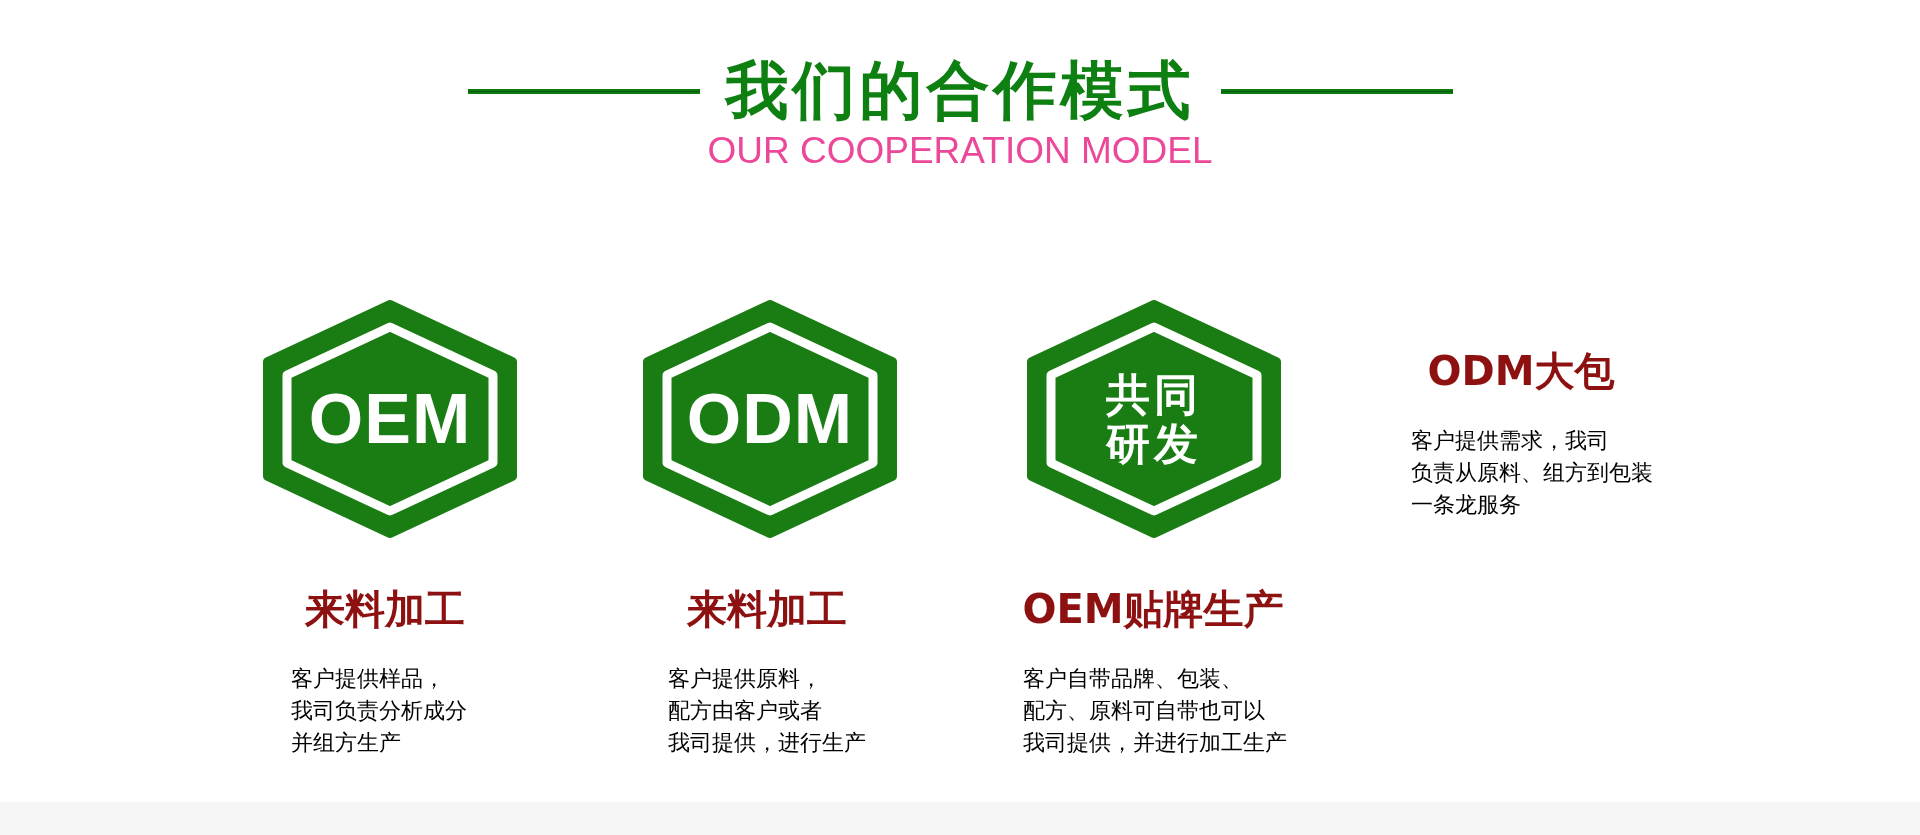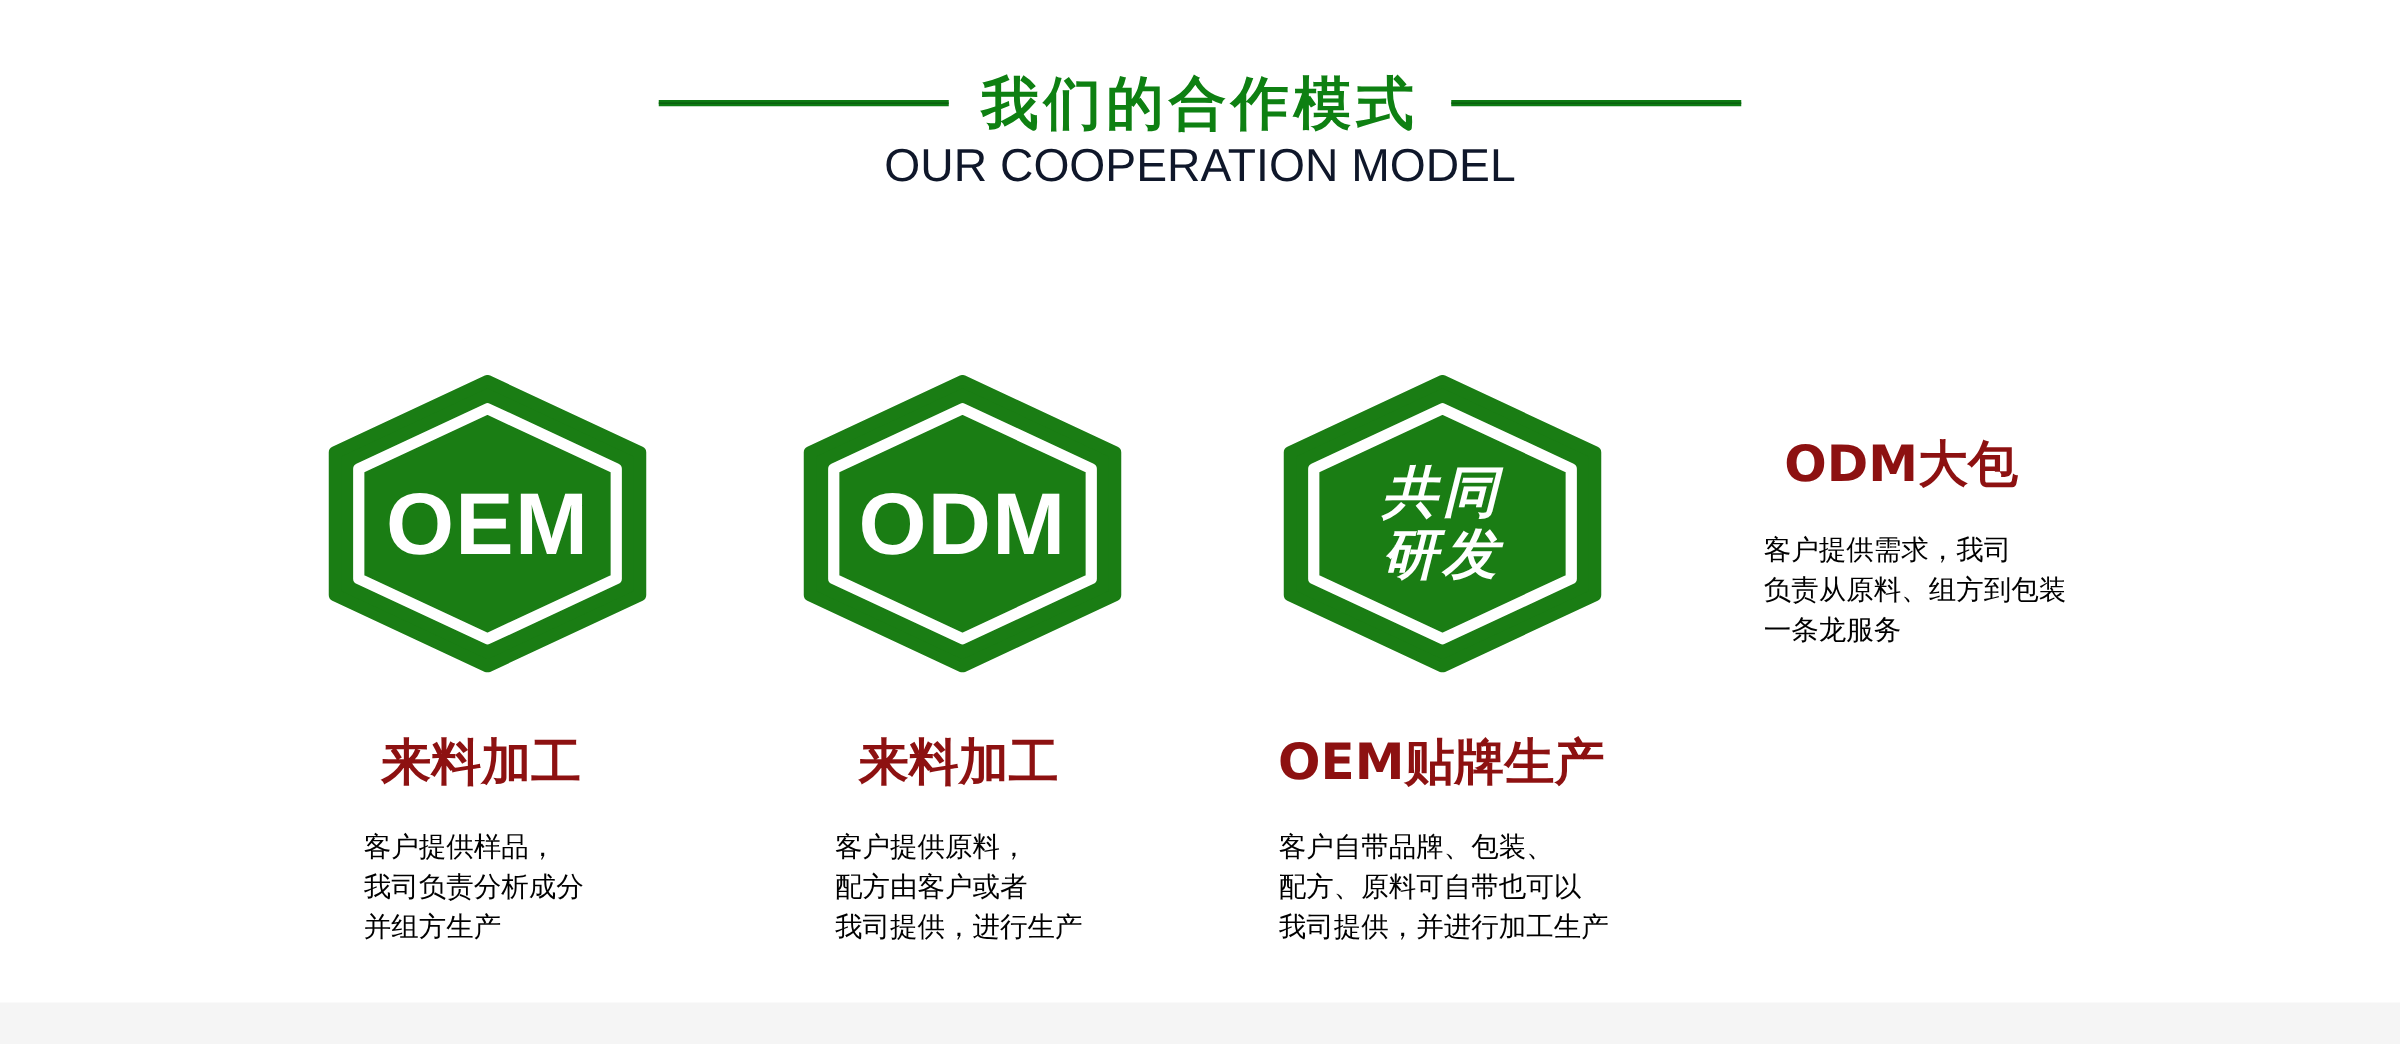--- a/index.html
+++ b/index.html
@@ -36,32 +36,32 @@
   }
   .rule::after {
     content: "";
     position: absolute;
     left: 0; right: 0;
     top: 2px;
     height: 1px;
     background: #0a5a0e;
   }
   .main-title {
-    font-size: 46px;
+    font-size: 63px;
     font-weight: bold;
     color: #0e8012;
     letter-spacing: 4px;
     line-height: 1.05;
     white-space: nowrap;
     font-family: "DejaVu Sans", "Liberation Sans", sans-serif;
   }
   .sub-title {
     margin-top: 6px;
     font-size: 37px;
-    color: #0f172a;
+    color: #ec4899;
     letter-spacing: 0px;
     font-family: "Liberation Sans", sans-serif;
     font-weight: 400;
   }
 
   
   .cards {
     position: absolute;
     top: 300px;
     left: 0;
@@ -107,21 +107,21 @@
     font-size: 70px;
     letter-spacing: 1px;
     font-family: "Liberation Sans", sans-serif;
   }
   .hex-label.cjk {
     font-size: 44px;
     line-height: 1.12;
     letter-spacing: 4px;
     font-family: "DejaVu Sans", "Liberation Sans", sans-serif;
   }
-  .hex-label.cjk span { display: block; font-style: italic; }
+  .hex-label.cjk span { display: block; }
 
   
   .card-heading {
     margin-top: 44px;
     font-size: 40px;
     font-weight: bold;
     color: #8d1111;
     letter-spacing: 0px;
     white-space: nowrap;
     font-family: "DejaVu Sans", "Liberation Sans", sans-serif;

